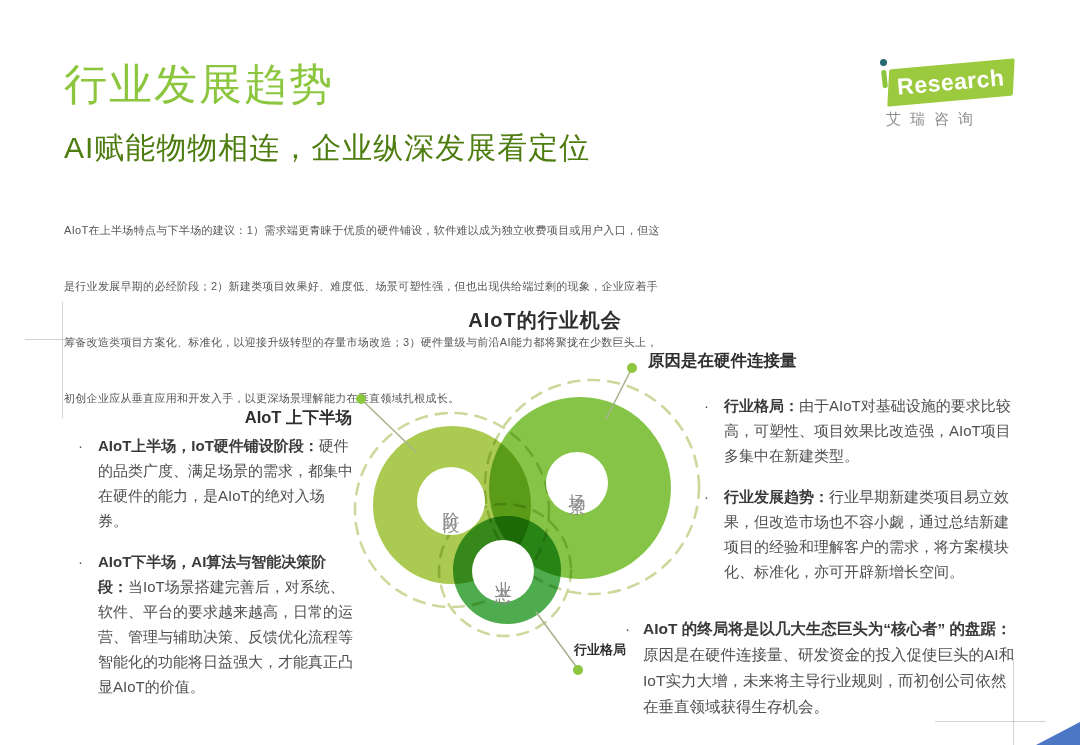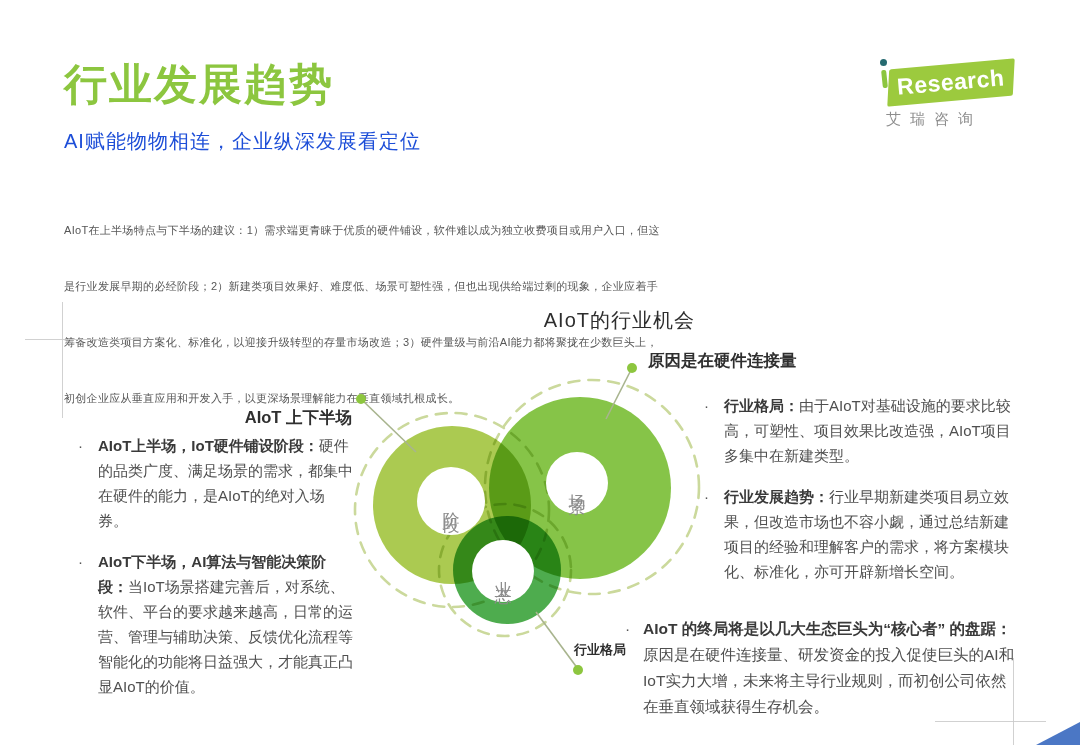--- a/index.html
+++ b/index.html
@@ -6,25 +6,25 @@
   body{
     width:1080px;height:745px;position:relative;overflow:hidden;
     background:#ffffff;
     font-family:"Liberation Sans","DejaVu Sans",sans-serif;
     -webkit-font-smoothing:antialiased;
   }
   .abs{position:absolute;}
 
   
   .page-title{
-    left:64px;top:56px;font-size:43px;font-weight:bold;color:#8cc63f;
+    left:64px;top:56px;font-size:43px;font-weight:normal;color:#8cc63f;
     letter-spacing:2px;
   }
   .page-subtitle{
-    left:64px;top:128px;font-size:20px;color:#1d4ed8;letter-spacing:1px;
+    left:64px;top:128px;font-size:30px;color:#4d7c0f;letter-spacing:1px;
   }
 
   
   .logo{right:62px;top:52px;width:150px;height:80px;}
   .logo-shape{
     position:absolute;left:20px;top:12px;width:126px;height:37px;
     background:#9cca3e;transform:rotate(-5deg) skewX(-8deg);
     border-radius:2px;display:flex;align-items:center;justify-content:center;
   }
   .logo-shape span{color:#ffffff;font-size:23px;font-weight:bold;letter-spacing:.5px;transform:skewX(8deg);}
@@ -32,22 +32,22 @@
   .logo-i-dot{position:absolute;left:12px;top:7px;width:7px;height:7px;border-radius:50%;background:#256a70;}
   .logo-cn{position:absolute;left:18px;top:58px;font-size:15px;color:#8d8d8d;letter-spacing:9px;white-space:nowrap;}
 
   
   .intro{
     left:64px;top:188px;width:960px;font-size:11px;line-height:28px;color:#565656;
     white-space:pre-line;letter-spacing:.3px;
   }
 
   
-  .chart-title{left:395px;top:307px;width:300px;text-align:right;
-    font-size:20px;font-weight:normal;color:#2e2e2e;letter-spacing:1px;}
+  .chart-title{left:395px;top:307px;width:300px;text-align:center;
+    font-size:20px;font-weight:bold;color:#2e2e2e;letter-spacing:1px;}
 
   
   svg.diagram{position:absolute;left:0;top:0;}
 
   
   .circle-label{
     writing-mode:vertical-rl;text-orientation:upright;
     transform:translate(-50%,-50%);
     font-size:17px;color:#8b8b8b;letter-spacing:5px;
   }

